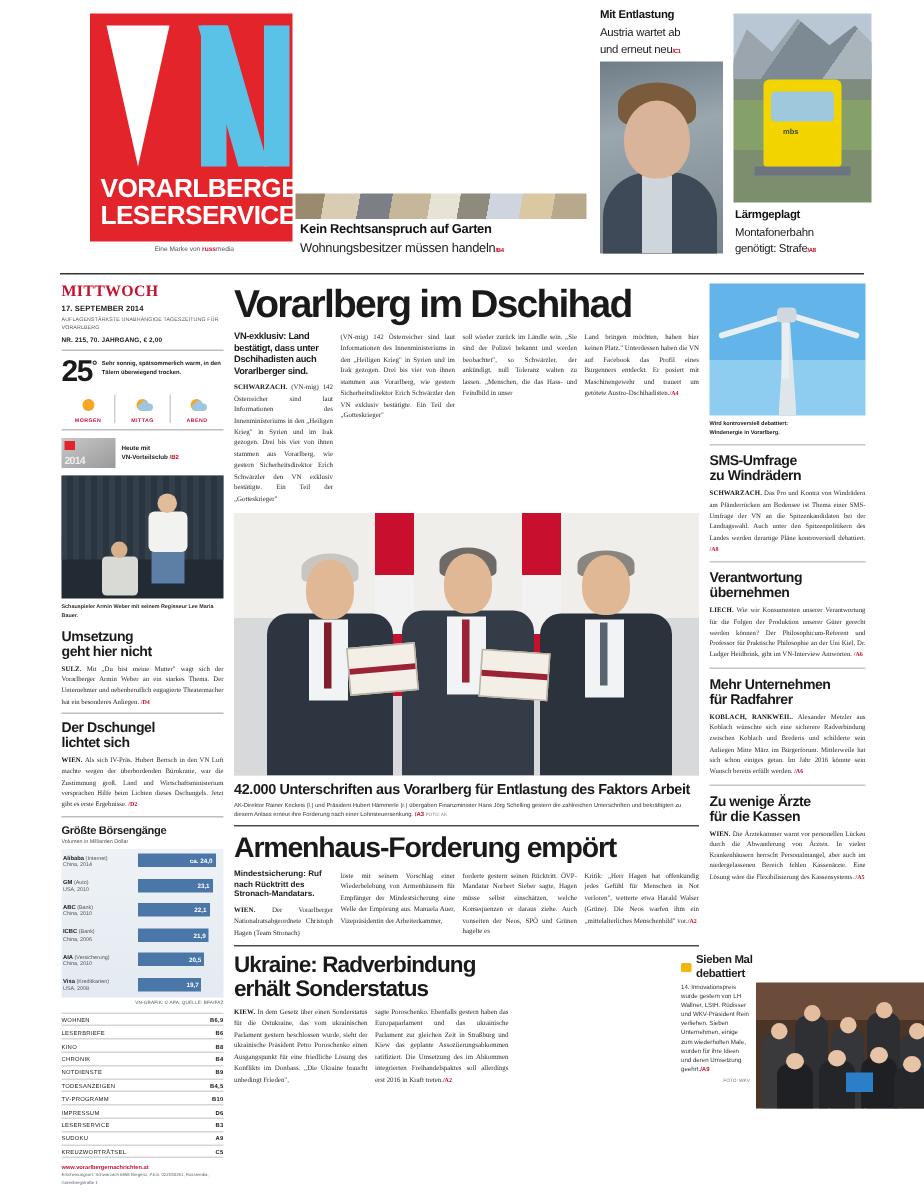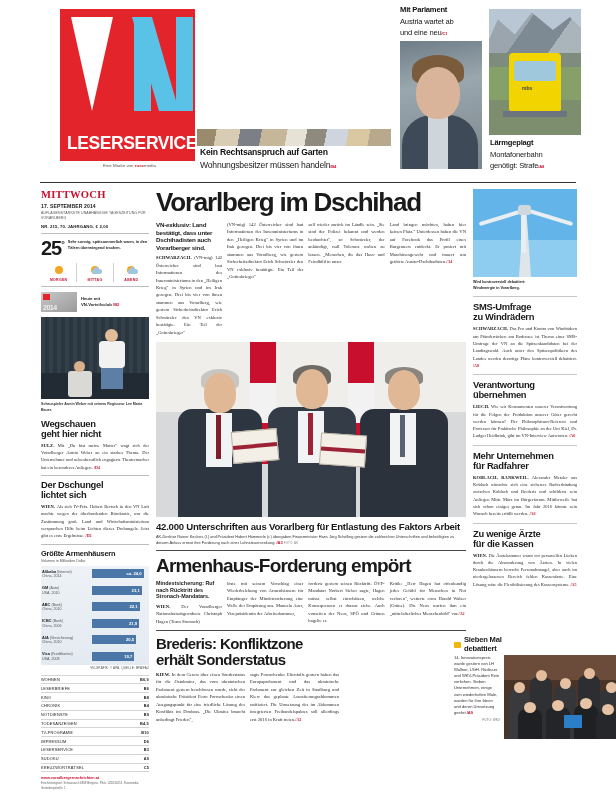--- a/index.html
+++ b/index.html
@@ -184,36 +184,37 @@
 
 <div class="page">
 
   <div class="masthead">
     <div class="vn-mark">
       <div class="vn-v"></div>
       <div class="vn-n-left"></div>
       <div class="vn-n-diag"></div>
       <div class="vn-n-right"></div>
     </div>
+    <div class="vn-title1">VORARLBERGER</div>
     <div class="vn-title2">LESERSERVICE</div>
   </div>
   <div class="marke">
     <span>Eine Marke von </span><b>russ</b><span>media</span>
   </div>
 
   <div class="teaser-garden">
     <div class="tg-img"></div>
     <div class="tg-t1 hl">Kein Rechtsanspruch auf Garten</div>
     <div class="tg-t2"><span>Wohnungsbesitzer müssen handeln</span><span class="ref">/B4</span></div>
   </div>
 
   <div class="teaser-kol">
-    <div class="tk-t1 hl">Mit Parlament</div>
+    <div class="tk-t1 hl">Mit Entlastung</div>
     <div class="tk-t2">Austria wartet ab</div>
-    <div class="tk-t3"><span>und eine neu</span><span class="ref">/C1</span></div>
+    <div class="tk-t3"><span>und erneut neu</span><span class="ref">/C1</span></div>
     <div class="tk-img">
       <div class="tk-body"></div>
       <div class="tk-shirt"></div>
       <div class="tk-hair"></div>
       <div class="tk-face"></div>
     </div>
   </div>
 
   <div class="teaser-train">
     <div class="tt-img">
@@ -284,21 +285,21 @@
         </div>
       <div class="lp-man1">
           <div class="lp-p1"></div>
           <div class="lp-s1"></div>
           <div class="lp-h1"></div>
         </div>
     </div>
     <div class="lcap">Schauspieler Armin Weber mit seinem Regisseur Lee Maria Bauer.</div>
 
     <div>
-      <div class="l-hl">Wegschauen</div>
+      <div class="l-hl">Umsetzung</div>
       <div class="l-hl" style="margin-top:0">geht hier nicht</div>
       <div class="body-txt l-body" style="margin-top:3px">
         <span class="loc">SULZ.</span>
         <span>Mit „Du bist meine Mutter" wagt sich der Vorarlberger Armin Weber an ein starkes Thema. Der Unternehmer und nebenberuflich engagierte Theatermacher hat ein besonderes Anliegen.</span>
         <span class="ref">/D4</span>
       </div>
     </div>
     <div class="lc-rule"></div>
 
     <div>
@@ -306,21 +307,21 @@
       <div class="l-hl" style="margin-top:0">lichtet sich</div>
       <div class="body-txt l-body" style="margin-top:3px">
         <span class="loc">WIEN.</span>
         <span>Als sich IV-Präs. Hubert Bertsch in den VN Luft machte wegen der überbordenden Bürokratie, war die Zustimmung groß. Land und Wirtschaftsministerium versprachen Hilfe beim Lichten dieses Dschungels. Jetzt gibt es erste Ergebnisse.</span>
         <span class="ref">/D2</span>
       </div>
     </div>
     <div class="lc-rule"></div>
 
     <div>
-      <div class="boers-t">Größte Armenhäusern</div>
+      <div class="boers-t">Größte Börsengänge</div>
       <div class="boers-s">Volumen in Milliarden Dollar</div>
       <div class="chartwrap" id="chart-rows">
         <div class="chart-bg"></div>
       <div class="brow">
             <div class="blab"><b>Alibaba</b> <span>(Internet)</span><br><span>China, 2014</span></div>
             <div class="bbar" style="width: 51.6923px;">
               <span class="bval">ca. 24,0</span>
             </div>
           </div>
           <div class="brow">
@@ -495,21 +496,21 @@
             <div class="body-txt"><span>Kritik: „Herr Hagen hat offenkundig jedes Gefühl für Menschen in Not verloren", wetterte etwa Harald Walser (Grüne). Die Neos warfen ihm ein „mittelalterliches Menschenbild" vor.</span><span class="ref">/A2</span></div>
           </div>
       </div>
     </div>
 
     <div class="rule-dark" style="margin-top:5px"></div>
 
     <div style="position:relative">
       <div style="width:190px">
         <div>
-          <div class="ukr-hl">Brederis: Konfliktzone</div>
+          <div class="ukr-hl">Ukraine: Radverbindung</div>
           <div class="ukr-hl" style="margin-top:0">erhält Sonderstatus</div>
           <div class="ukr-grid">
             <div class="ukr-col">
                 <div class="body-txt">
               <span class="loc">KIEW.</span>
               <span>In dem Gesetz über einen Sonderstatus für die Ostukraine, das vom ukrainischen Parlament gestern beschlossen wurde, sieht der ukrainische Präsident Petro Poroschenko einen Ausgangspunkt für eine friedliche Lösung des Konflikts im Donbass. „Die Ukraine braucht unbedingt Frieden",</span>
             </div>
               </div>
             <div class="ukr-col">
                 <div class="body-txt"><span>sagte Poroschenko. Ebenfalls gestern haben das Europaparlament und das ukrainische Parlament zur gleichen Zeit in Straßburg und Kiew das geplante Assoziierungsabkommen ratifiziert. Die Umsetzung des im Abkommen integrierten Freihandelspaktes soll allerdings erst 2016 in Kraft treten.</span><span class="ref">/A2</span></div>

